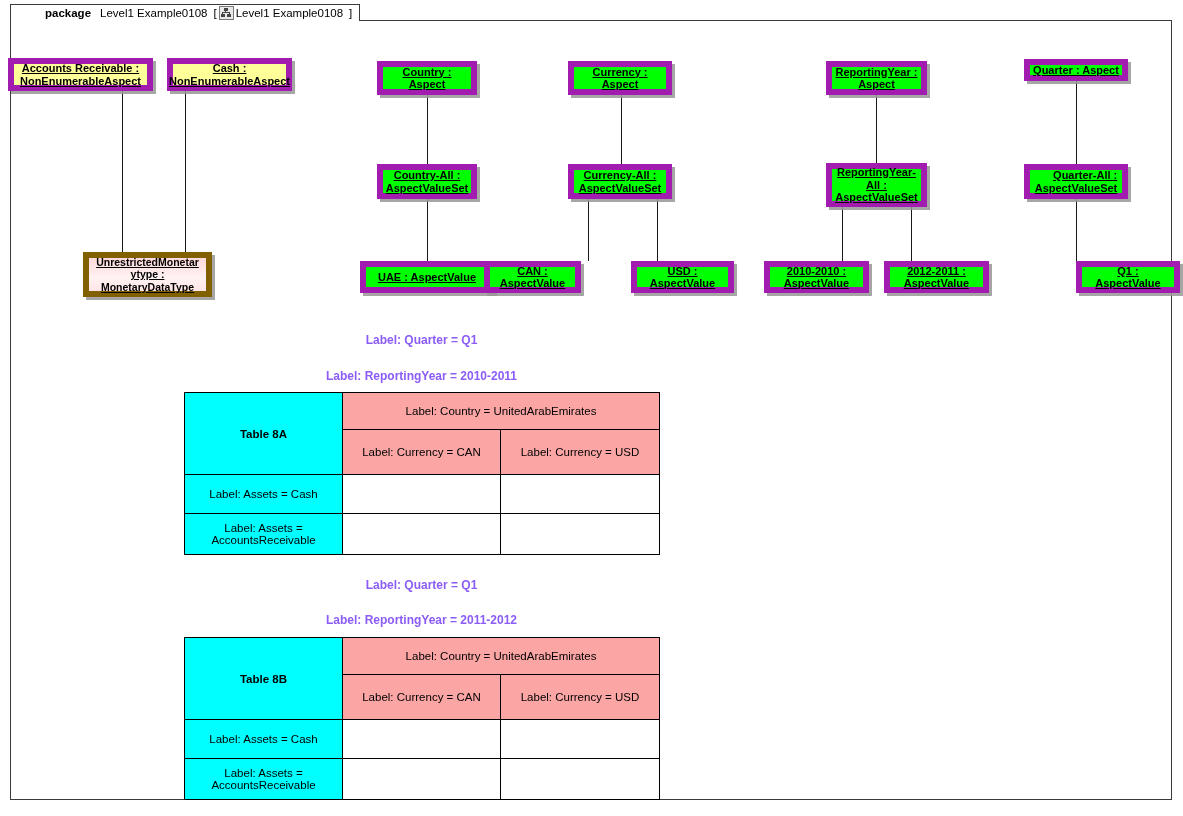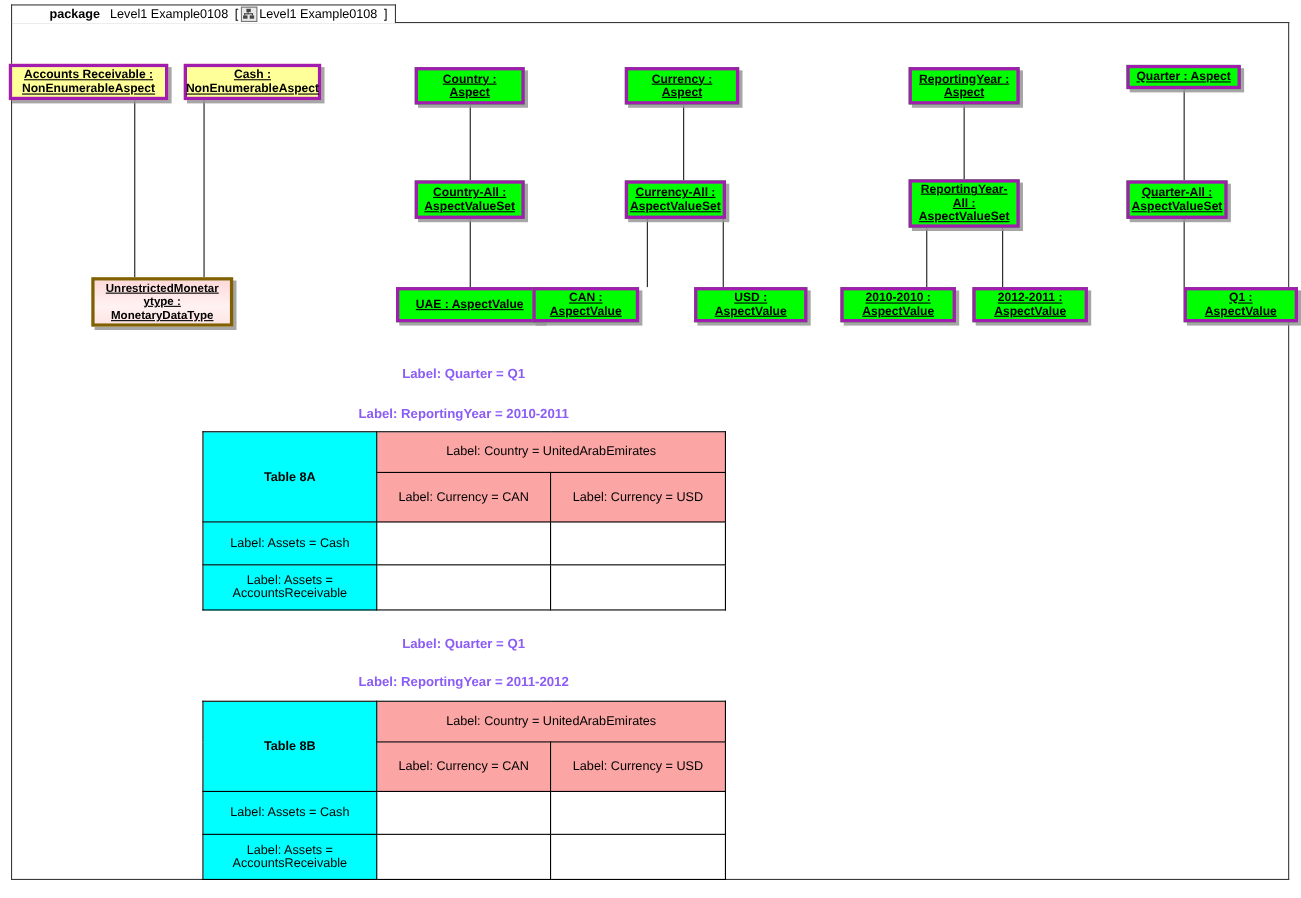--- a/index.html
+++ b/index.html
@@ -121,21 +121,21 @@
   .line {
     position: absolute;
     background: #1a1a1a;
   }
   .vline { width: 1px; }
 
   
   .node {
     position: absolute;
     box-sizing: border-box;
-    border: 3px solid #a21caf;
+    border: 6px solid #a21caf;
     box-shadow: 3px 3px 0 0 rgba(150,150,150,0.85);
     display: flex;
     align-items: center;
     justify-content: center;
     text-align: center;
     font-size: 11px;
     font-weight: bold;
     color: #000000;
     line-height: 12.5px;
     padding: 1px 2px;
@@ -283,21 +283,21 @@
     </div>
   </div>
 
   <div class="node node-green" style="left:568px; top:61px; width:104px; height:34px;">
     <div>
       <span>Currency :</span>
       <span>Aspect</span>
     </div>
   </div>
 
-  <div class="node node-green" style="left:568px; top:164px; width:92px; height:35px;">
+  <div class="node node-green" style="left:568px; top:164px; width:104px; height:35px;">
     <div>
       <span>Currency-All :</span>
       <span>AspectValueSet</span>
     </div>
   </div>
 
   <div class="node node-green" style="left:484px; top:261px; width:97px; height:32px;">
     <div>
       <span>CAN :</span>
       <span>AspectValue</span>
@@ -339,21 +339,21 @@
       <span>AspectValue</span>
     </div>
   </div>
 
   <div class="node node-green" style="left:1024px; top:59px; width:104px; height:22px;">
     <div>
       <span>Quarter : Aspect</span>
     </div>
   </div>
 
-  <div class="node node-green" style="left:1024px; top:164px; width:92px; height:35px;">
+  <div class="node node-green" style="left:1024px; top:164px; width:104px; height:35px;text-align:right;">
     <div>
       <span>Quarter-All :</span>
       <span>AspectValueSet</span>
     </div>
   </div>
 
   <div class="node node-green" style="left:1076px; top:261px; width:104px; height:32px;">
     <div>
       <span>Q1 :</span>
       <span>AspectValue</span>

